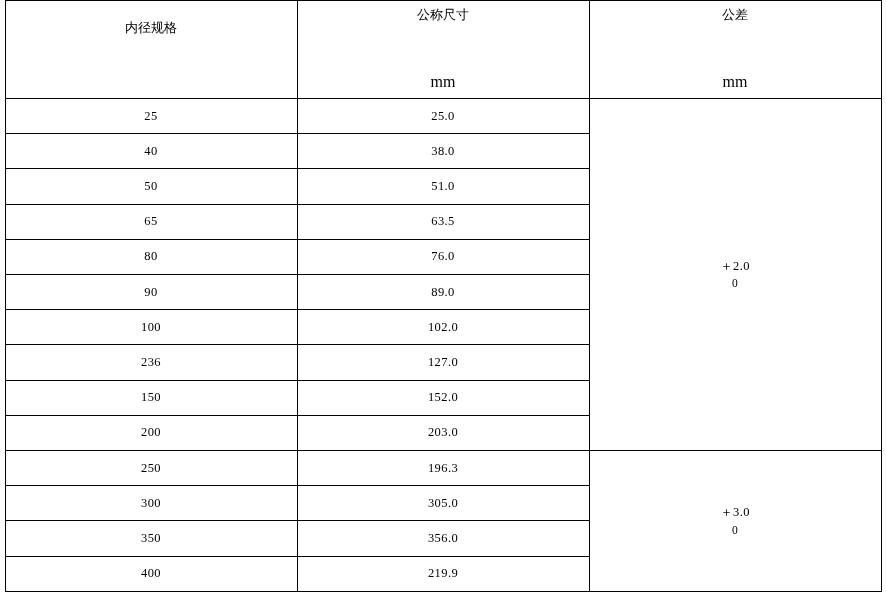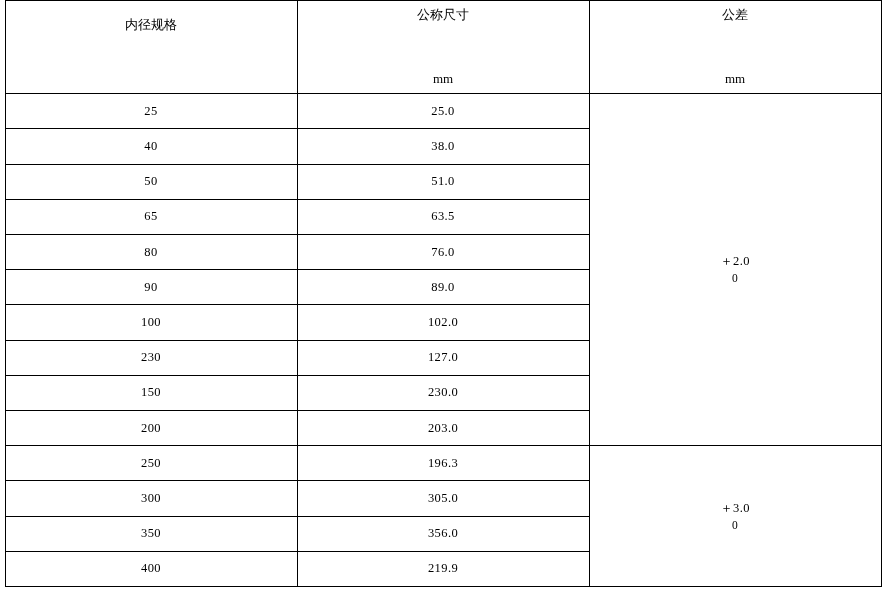--- a/index.html
+++ b/index.html
@@ -51,21 +51,21 @@
     height: 58px;
     padding: 4px 2px;
   }
   .hdr-main {
     display: block;
     font-size: 13px;
     line-height: 1.5;
   }
   .hdr-unit {
     display: block;
-    font-size: 13px;
+    font-size: 16px;
     line-height: 1.6;
     font-family: "Liberation Serif", "DejaVu Serif", serif;
     margin-top: 44px;
   }
   tbody td {
     height: 34.2px;
     padding: 0 1px;
     font-size: 12.5px;
   }
   .num {
@@ -142,26 +142,26 @@
         </tr>
         <tr>
           <td class="num">90</td>
           <td class="num">89.0</td>
         </tr>
         <tr>
           <td class="num">100</td>
           <td class="num">102.0</td>
         </tr>
         <tr>
-          <td class="num">230</td>
+          <td class="num">236</td>
           <td class="num">127.0</td>
         </tr>
         <tr>
           <td class="num">150</td>
-          <td class="num">230.0</td>
+          <td class="num">152.0</td>
         </tr>
         <tr>
           <td class="num">200</td>
           <td class="num">203.0</td>
         </tr>
         <tr>
           <td class="num">250</td>
           <td class="num">196.3</td>
           <td class="tol-cell num" rowspan="4">
             <span class="tol-main">＋3.0</span>

